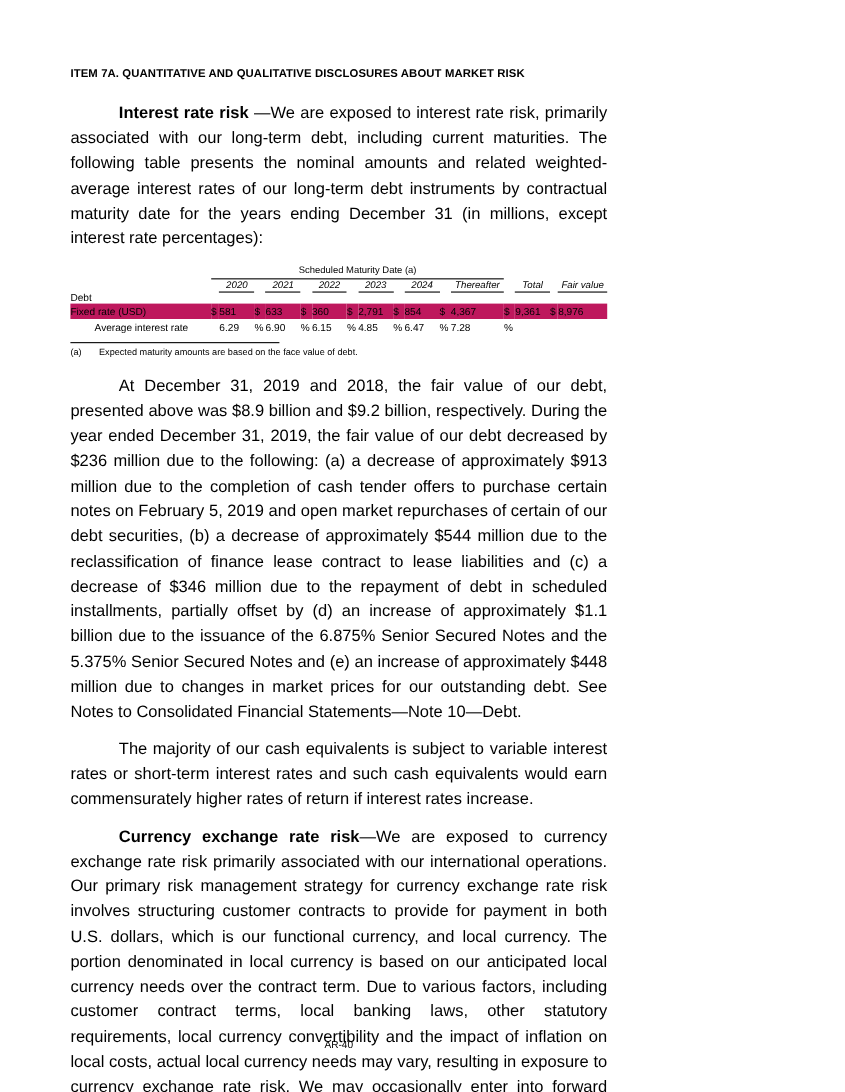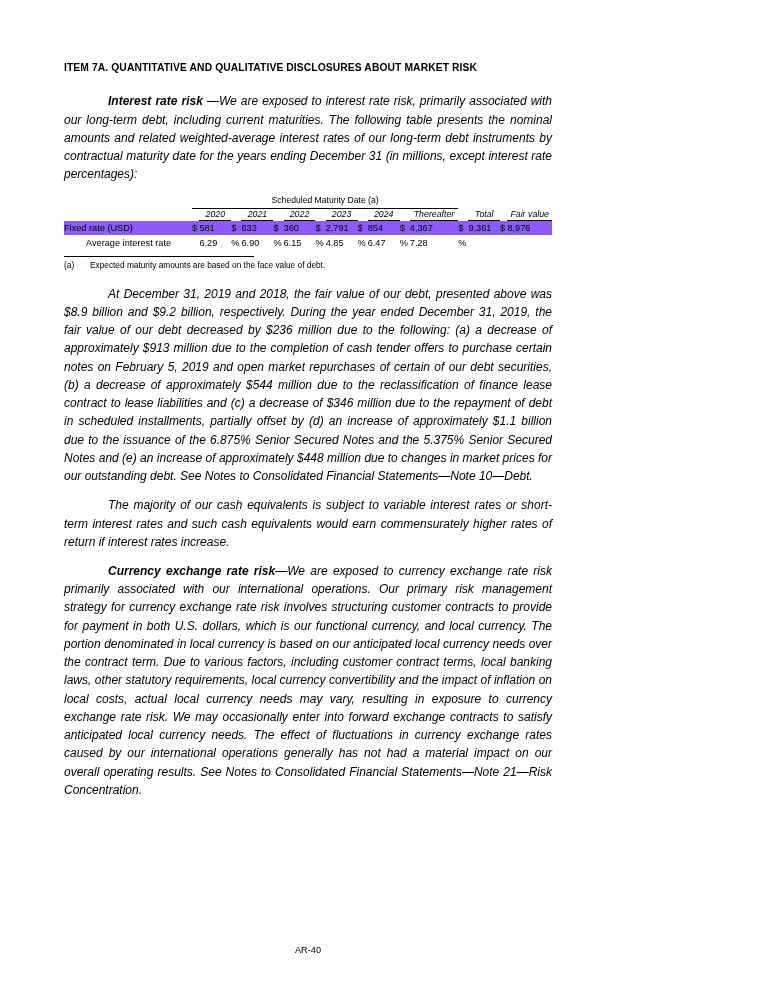--- a/index.html
+++ b/index.html
@@ -24,25 +24,24 @@
     padding: 62px 64px 0 64px;
   }
   .section-title {
     font-size: 10.3px;
     font-weight: bold;
     letter-spacing: 0.1px;
     margin: 0 0 18px 0;
     line-height: 1.2;
   }
   p.body {
-    font-size: 12px;
+    font-size: 15px;
     line-height: 1.52;
     text-align: justify;
     margin: 0 0 11px 0;
-    font-style: italic;
   }
   p.body.indent { text-indent: 44px; }
   .lead-bold { font-weight: bold; }
 
   
   table.fin {
     width: 100%;
     border-collapse: collapse;
     font-size: 9.2px;
     margin-top: 4px;
@@ -75,21 +74,21 @@
     display: block;
     padding: 0 2px 1px 2px;
   }
   .row-debt td {
     font-weight: bold;
     font-size: 9.2px;
     padding-top: 5px;
     padding-bottom: 1px;
   }
   tr.shade td {
-    background: #8b5cf6;
+    background: #be185d;
   }
   .num { text-align: left; padding-right: 2px; }
   .cur { text-align: left; width: 11px; padding-left: 4px; }
   .pct { text-align: left; padding-left: 2px; width: 14px; }
   .rowlabel { text-align: left; }
   .rowlabel.sub { padding-left: 22px; }
   tr.fixed td { padding: 2px 0 2px 0; }
   tr.avg td { padding: 3px 0 2px 0; }
 
   .rule {
@@ -181,20 +180,24 @@
           </td>
       <td></td>
           <td class="colhdr">
             <span class="inner">Total</span>
           </td>
       <td></td>
           <td class="colhdr">
             <span class="inner">Fair value</span>
           </td>
     </tr>
+    <tr class="row-debt">
+      <td class="rowlabel">Debt</td>
+      <td colspan="16"></td>
+    </tr>
     <tr class="fixed shade">
       <td class="rowlabel">Fixed rate (USD)</td>
       <td class="cur">$</td>
       <td class="num">581</td>
       <td class="cur">$</td>
       <td class="num">633</td>
       <td class="cur">$</td>
       <td class="num">360</td>
       <td class="cur">$</td>
       <td class="num">2,791</td>

